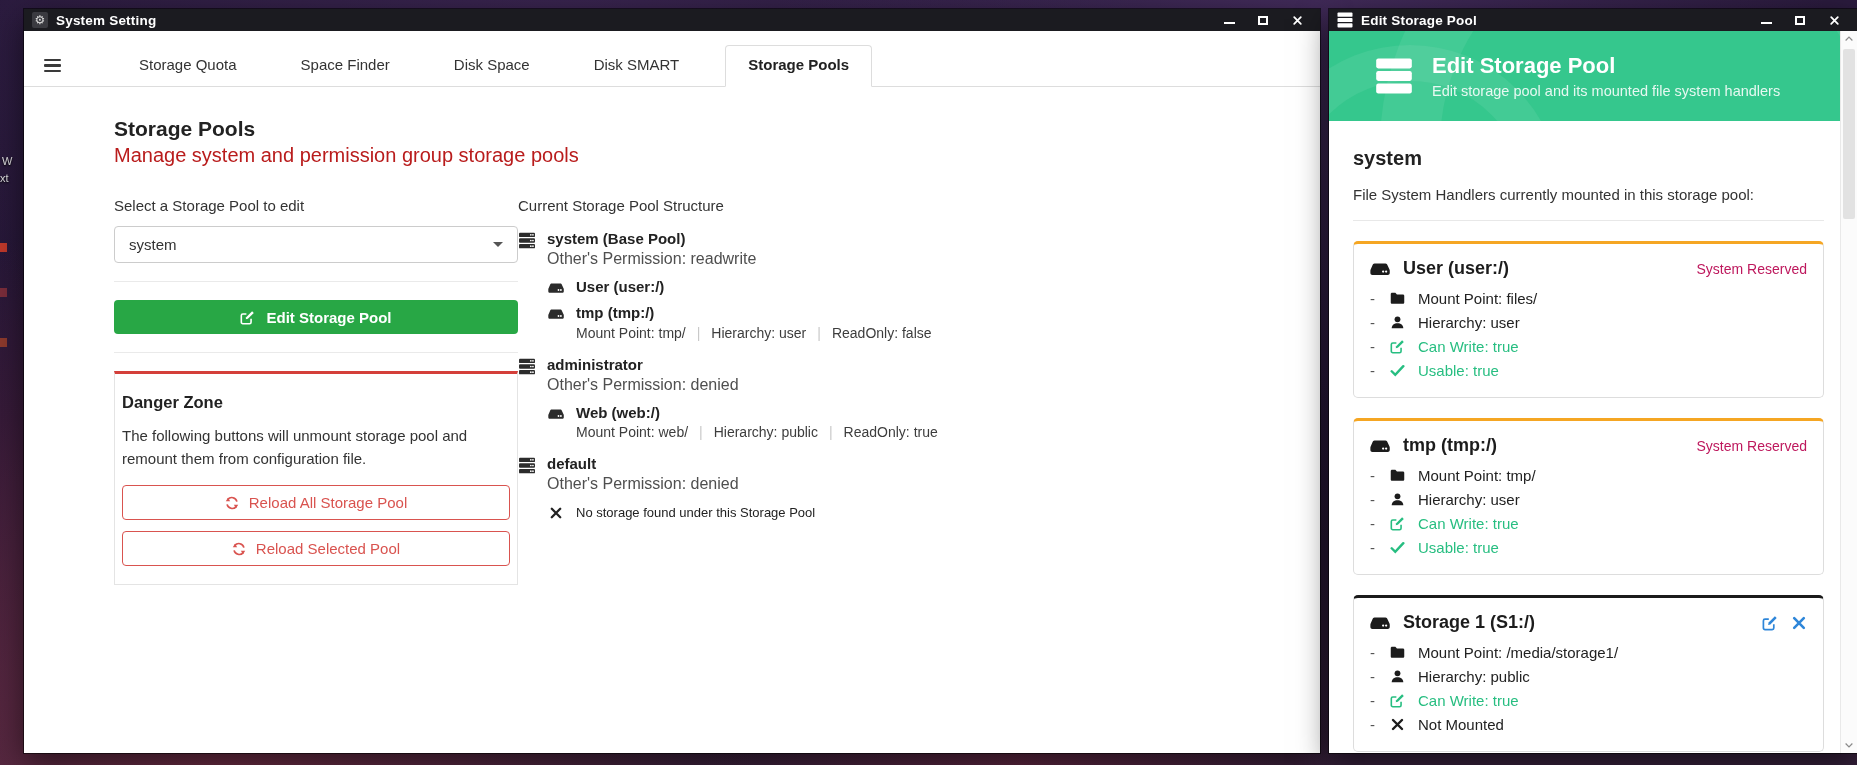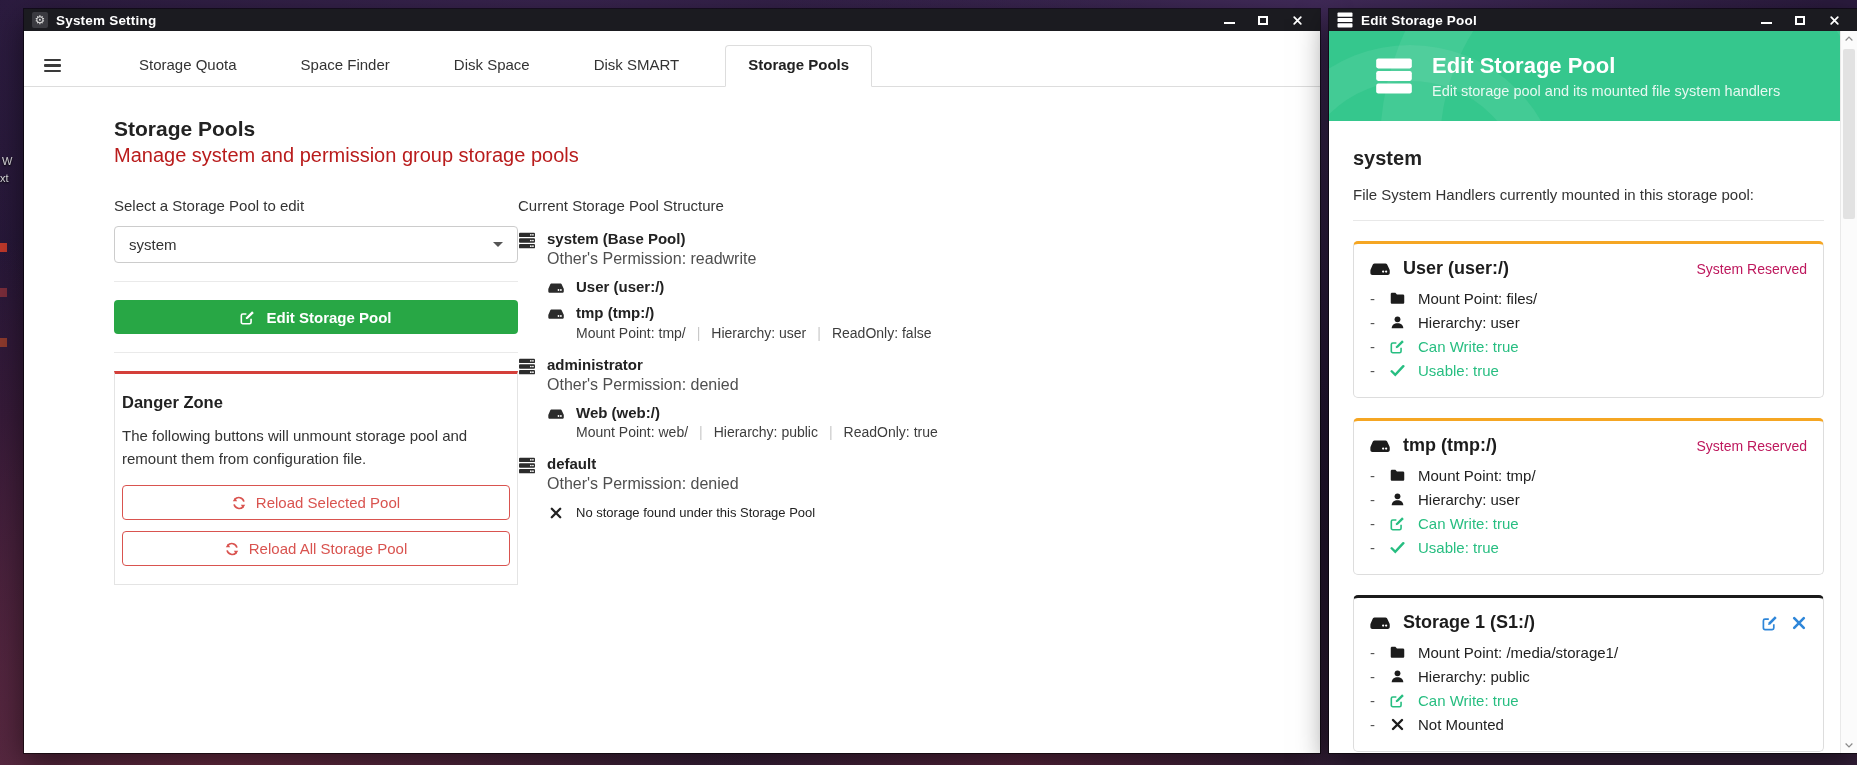--- a/index.html
+++ b/index.html
@@ -218,27 +218,27 @@
           <span>Edit Storage Pool</span>
         </div>
         <hr class="hr">
         <div class="danger-card">
           <div class="danger-title">Danger Zone</div>
           <div class="danger-desc">The following buttons will unmount storage pool and remount them from configuration file.</div>
           <div class="btn-outline-red">
             <svg class="svg-ic" width="14" height="14" viewBox="0 0 16 16" fill="currentColor">
                 <use href="#i-refresh"></use>
               </svg>
-            <span>Reload Selected Pool</span>
+            <span>Reload All Storage Pool</span>
           </div>
           <div class="btn-outline-red">
             <svg class="svg-ic" width="14" height="14" viewBox="0 0 16 16" fill="currentColor">
                 <use href="#i-refresh"></use>
               </svg>
-            <span>Reload All Storage Pool</span>
+            <span>Reload Selected Pool</span>
           </div>
         </div>
       </div>
 
       <div class="col-right">
         <div class="structure-label">Current Storage Pool Structure</div>
 
         <div class="pool">
           <div class="trow">
             <svg class="t-ic" width="17" height="17" viewBox="0 0 16 16" fill="currentColor">

